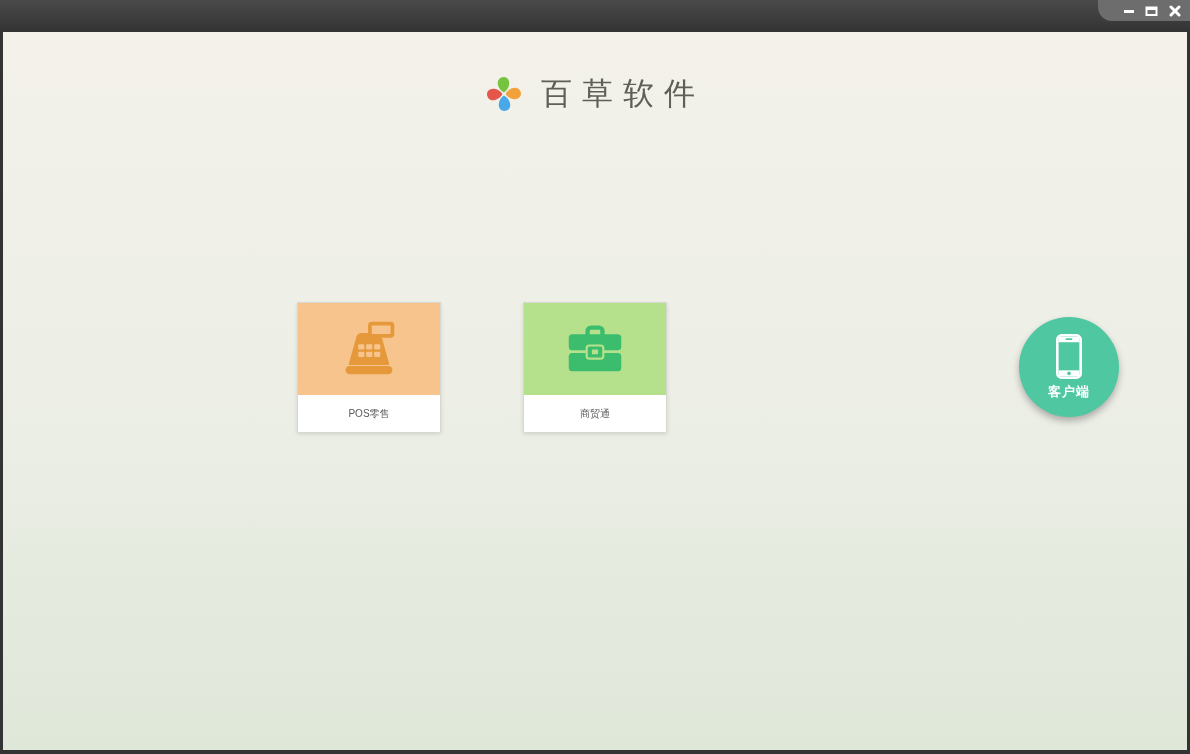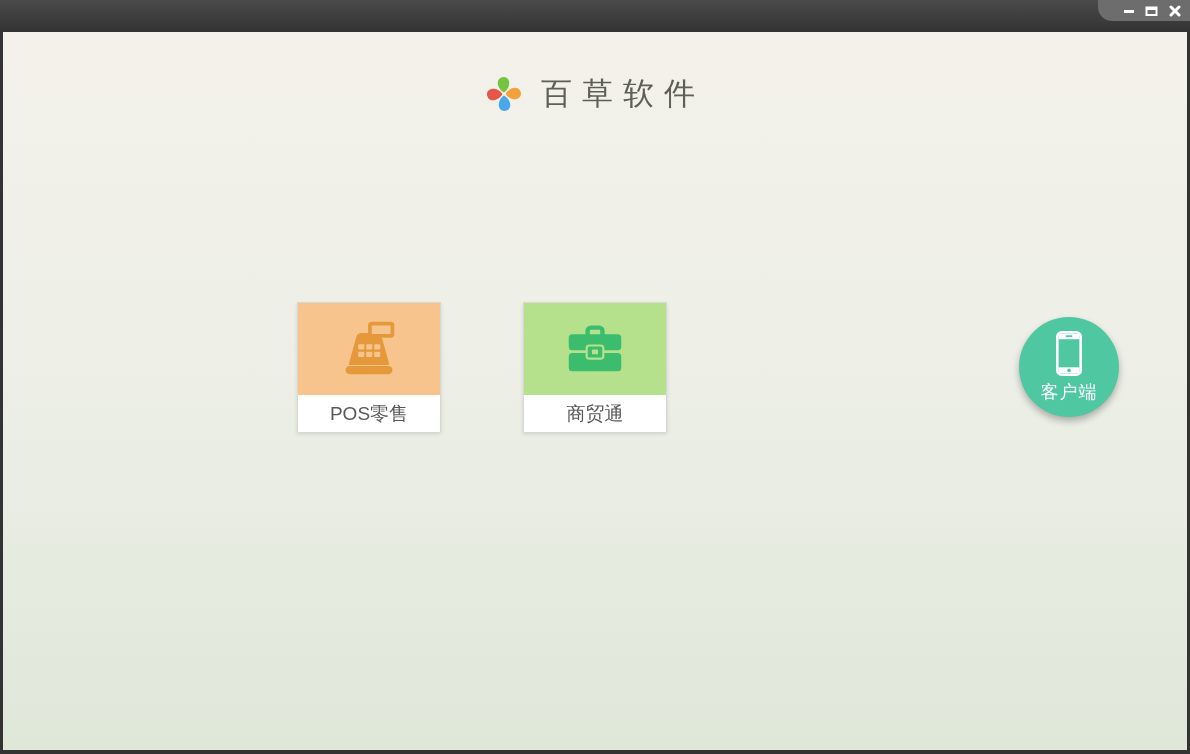--- a/index.html
+++ b/index.html
@@ -66,38 +66,38 @@
   .card-3 { left: 746px; }
   .card-top {
     height: 92px;
     display: flex; align-items: center; justify-content: center;
   }
   .tile-orange { background: #f6c48c; }
   .tile-green  { background: #b5e18c; }
   .card-label {
     height: 37px;
     display: flex; align-items: center; justify-content: center;
-    font-size: 19px; color: #595959;
+    font-size: 10px; color: #595959;
     background: #fff;
   }
 
   
   .client-circle {
     position: absolute; left: 1016px; top: 285px;
     width: 100px; height: 100px;
     border-radius: 50%;
     background: #4fc7a0;
     box-shadow: 0 4px 7px rgba(0,0,0,0.28);
     display: flex; flex-direction: column;
     align-items: center; justify-content: center;
     gap: 4px;
     cursor: pointer;
   }
   .client-label {
-    font-size: 18px; color: #ffffff; font-weight: normal;
+    font-size: 13px; color: #ffffff; font-weight: bold;
     letter-spacing: 1px;
   }
 </style>
 </head>
 <body>
 
 <div class="window">
 
   <div class="titlebar">
     <div class="controls">

